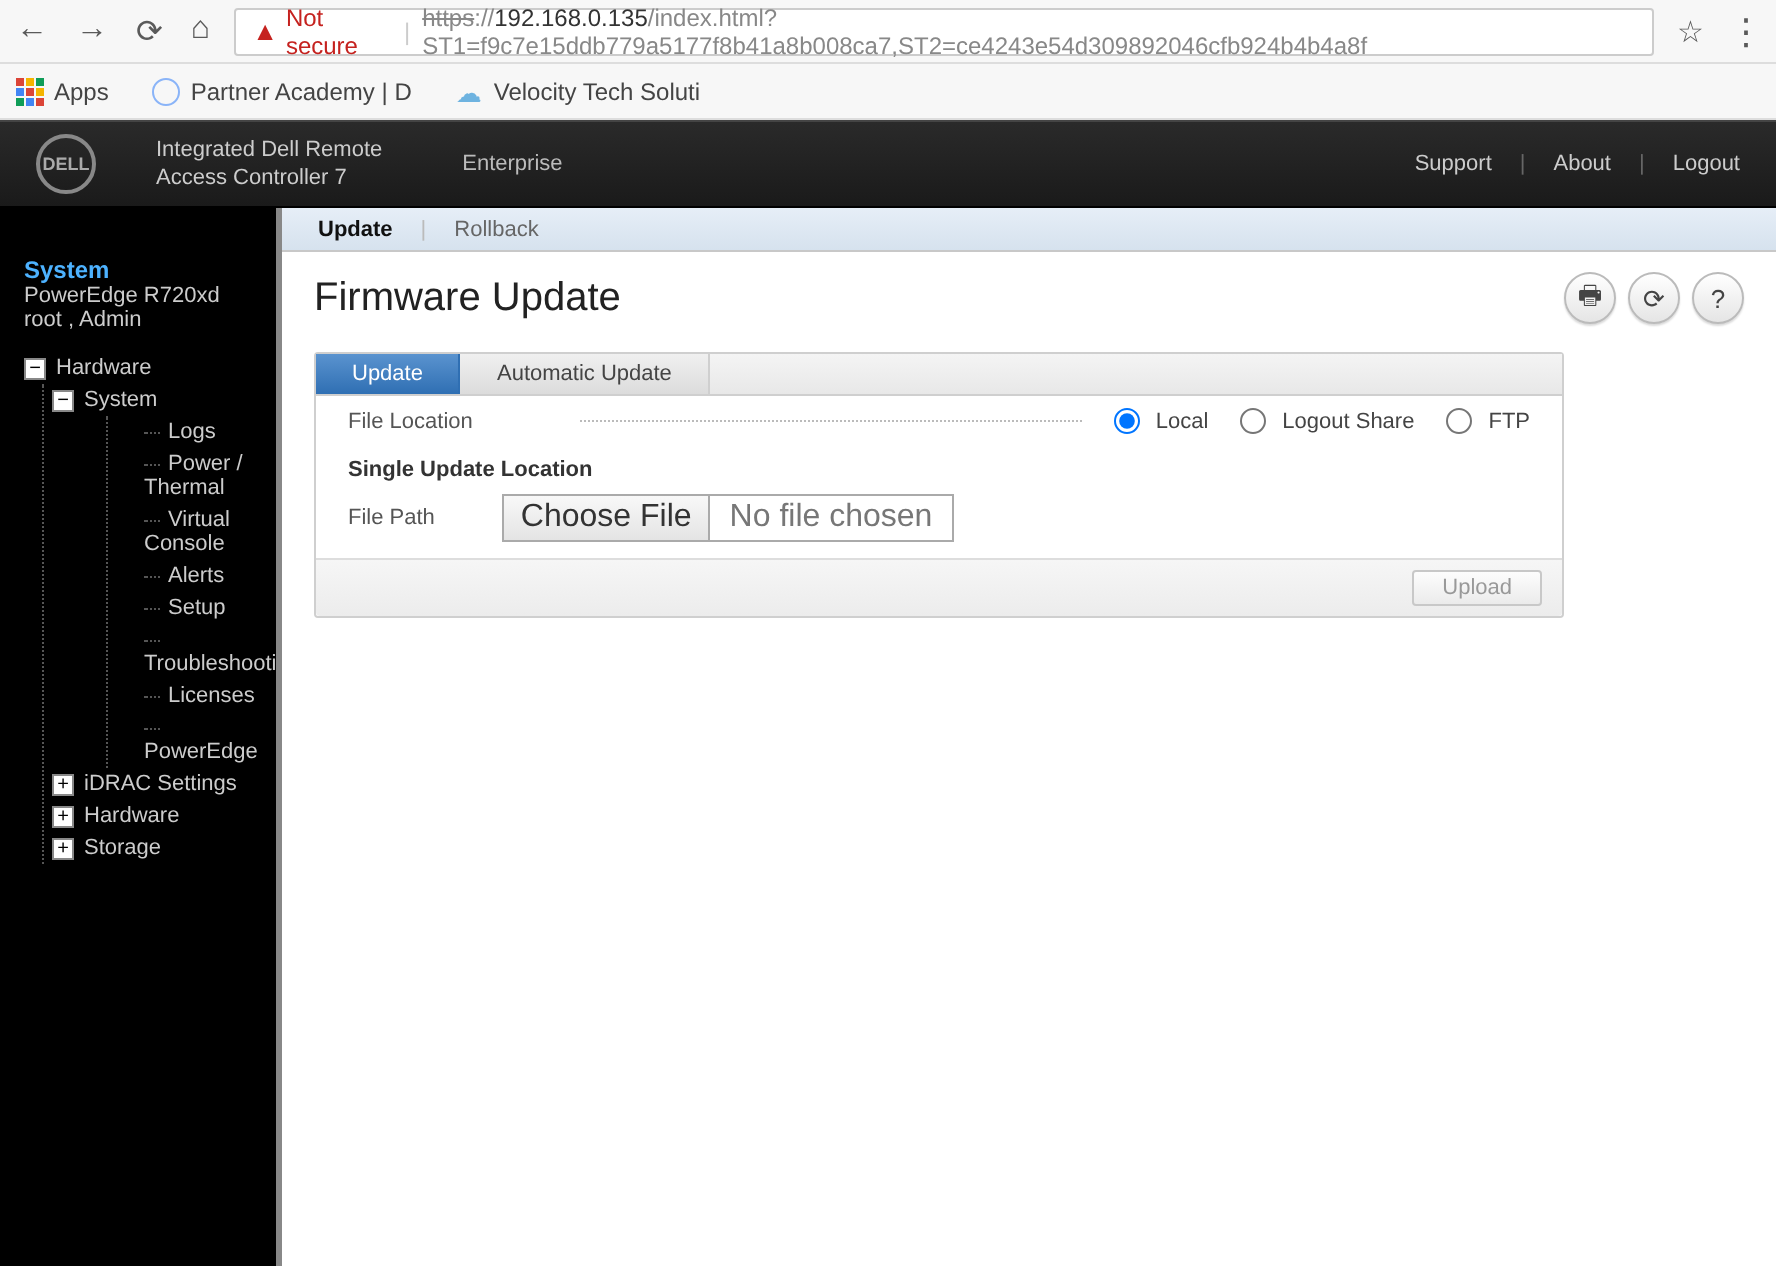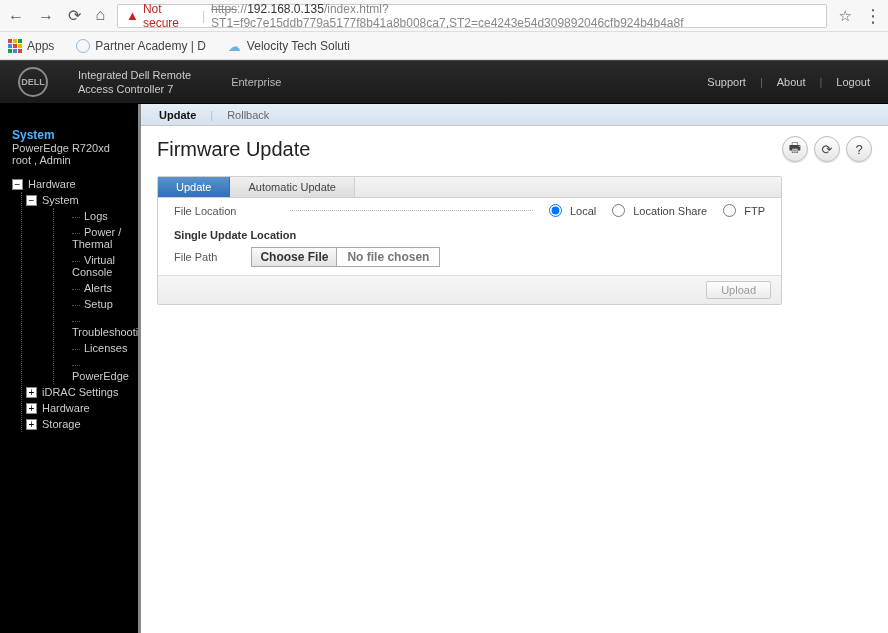--- a/index.html
+++ b/index.html
@@ -81,21 +81,21 @@
     .panel-body { padding: 0 16px 8px; }
     .row { display: flex; align-items: center; margin: 6px 0; gap: 16px; }
     .row-label { width: 100px; color: #555; font-size: 11px; }
     .dotted-line { flex: 1; border-bottom: 1px dotted #bbb; height: 1px; }
     .radio-group { display: flex; align-items: center; gap: 6px; font-size: 11px; color: #444; }
     .radio-group input { margin: 0 2px 0 10px; }
     .radio-group input:first-child { margin-left: 0; }
     
     .section-title { font-size: 11px; font-weight: bold; color: #333; margin-top: 12px; margin-bottom: 6px; }
     .file-row { display: flex; align-items: center; gap: 34px; font-size: 11px; color: #555; }
-    .file-input-wrap { display: flex; border: 1px solid #aaa; font-size: 12px; font-weight: bold; }
+    .file-input-wrap { display: flex; border: 1px solid #aaa; font-size: 16px; }
     .choose-btn { background: linear-gradient(#f8f8f8,#e4e4e4); border-right: 1px solid #aaa; padding: 2px 8px; cursor: pointer; color: #333;}
     .file-name { padding: 2px 10px; color: #777; min-width: 90px;}
     
     .panel-footer { border-top: 1px solid #ddd; background: linear-gradient(#f6f6f6,#ececec); padding: 5px 10px; display: flex; justify-content: flex-end; border-radius: 0 0 2px 2px;}
     .upload-btn { padding: 2px 14px; font-size: 11px; color: #999; background: linear-gradient(#fdfdfd,#ebebeb); border: 1px solid #c8c8c8; border-radius: 2px; cursor: default; }
   </style>
 </head>
 <body>
 
 <div class="browser-bar">
@@ -237,21 +237,21 @@
           <div class="inner-tab">Automatic Update</div>
         </div>
         <div class="panel-body">
           <div class="row">
             <span class="row-label">File Location</span>
             <span class="dotted-line"></span>
             <span class="radio-group">
               <input type="radio" name="loc" checked="" style="">
                 <span>Local</span>
               <input type="radio" name="loc" style="">
-                <span>Location Share</span>
+                <span>Logout Share</span>
               <input type="radio" name="loc" style="">
                 <span>FTP</span>
             </span>
           </div>
 
           <div class="section-title">Single Update Location</div>
           <div class="file-row">
             <span>File Path</span>
             <span class="file-input-wrap">
               <span class="choose-btn">Choose File</span>

